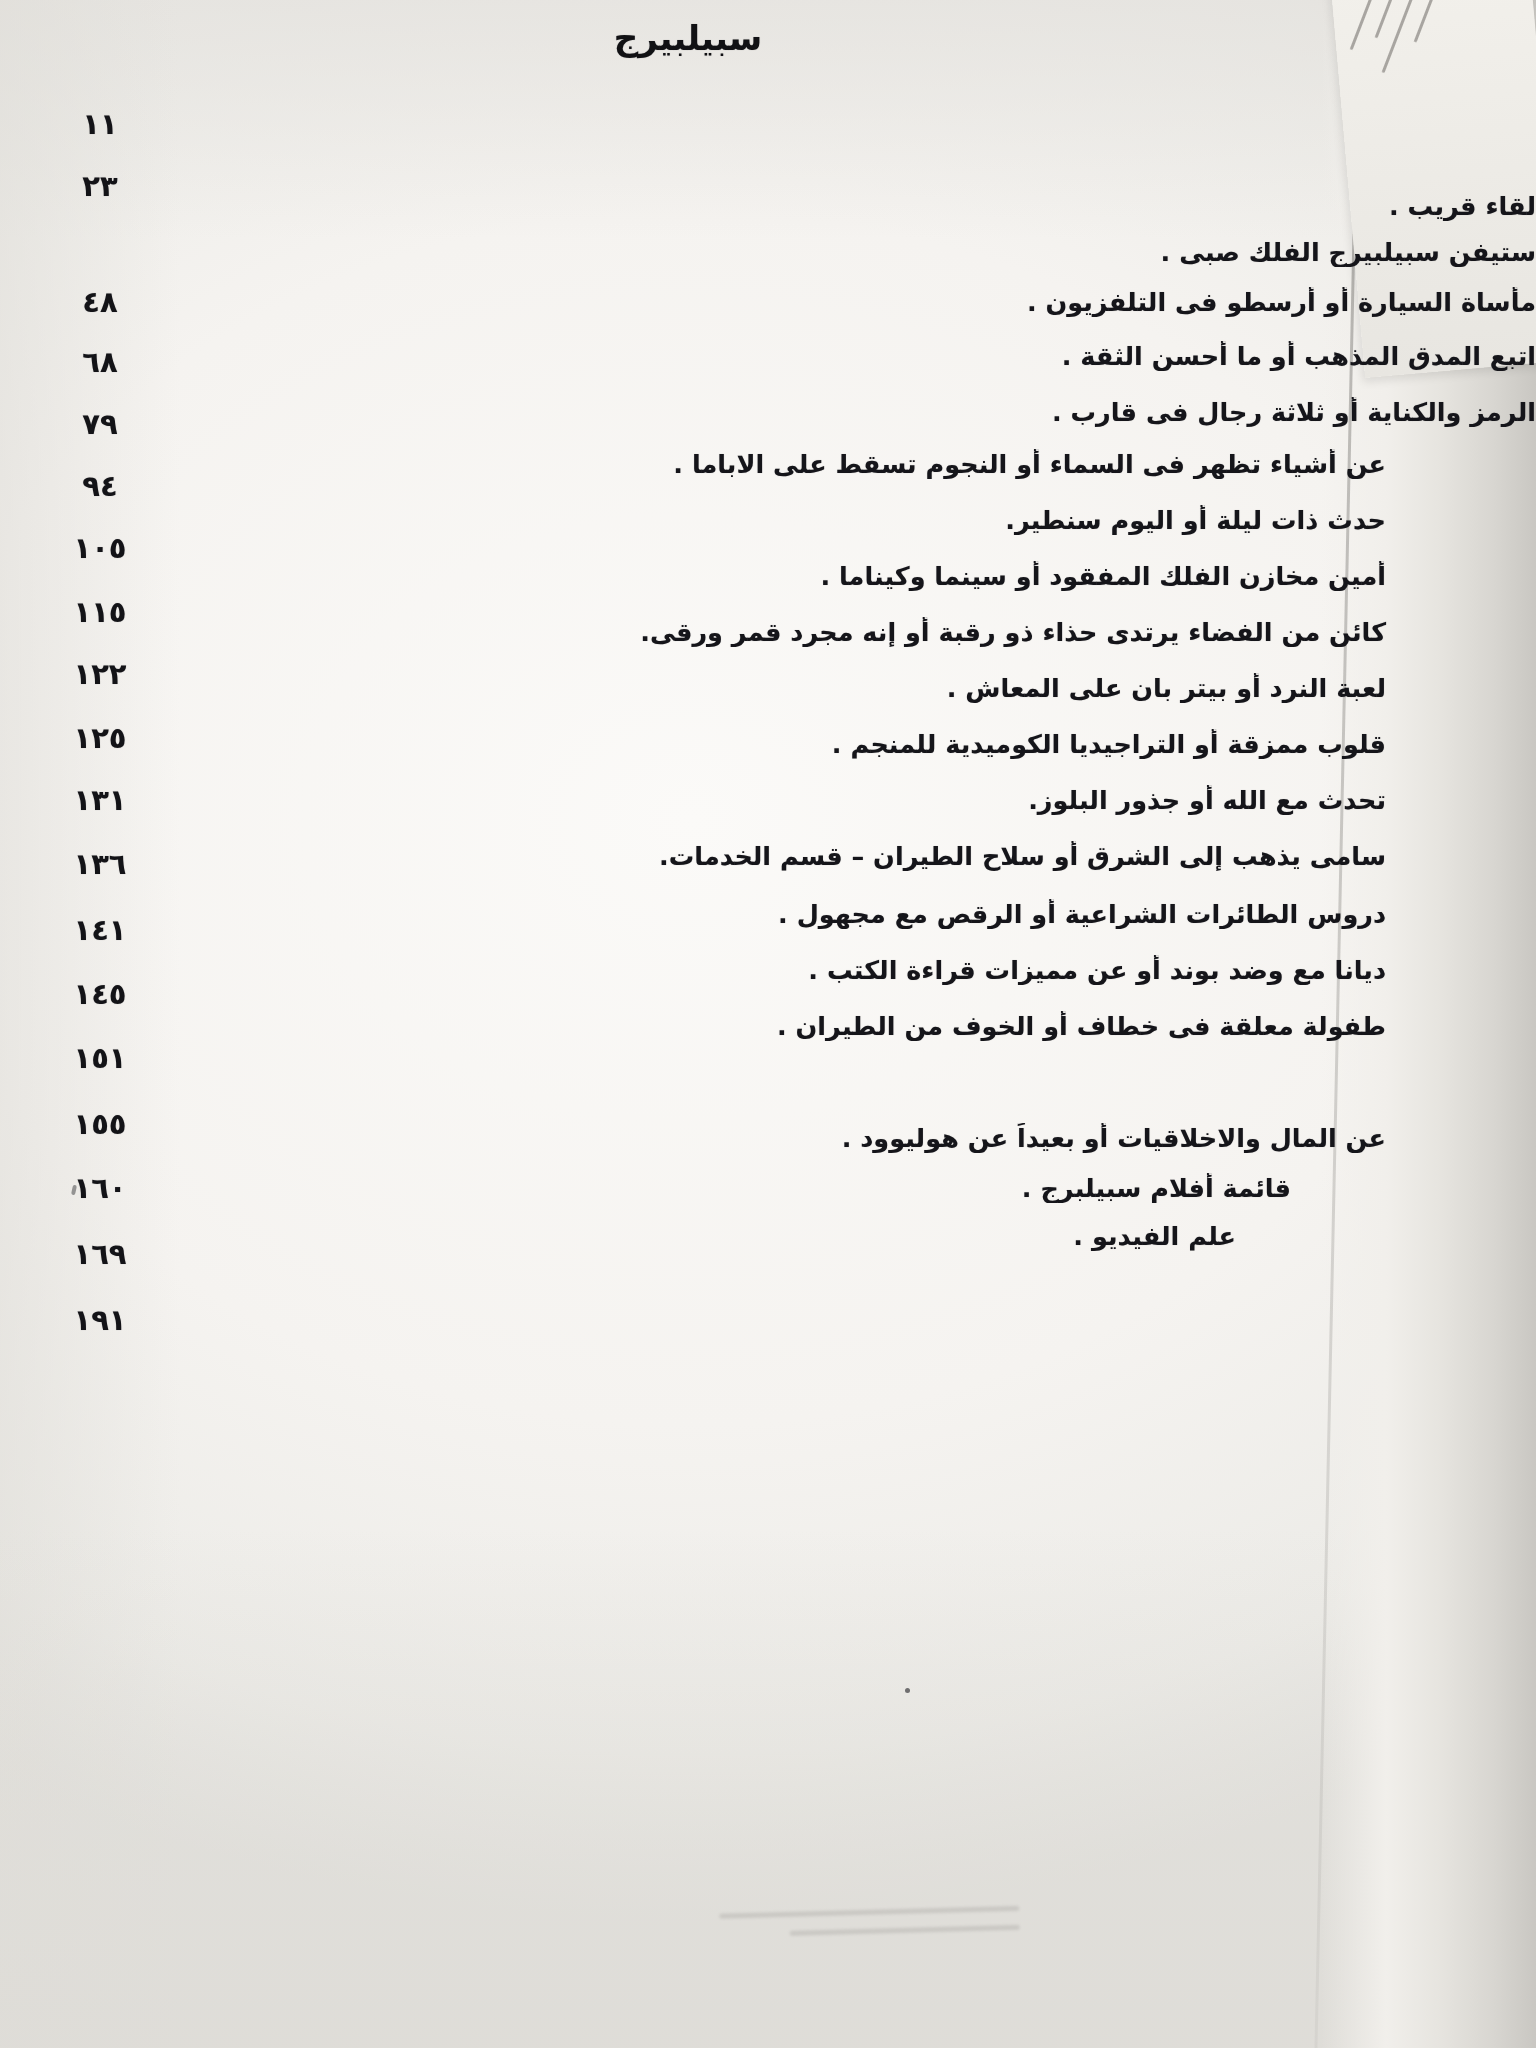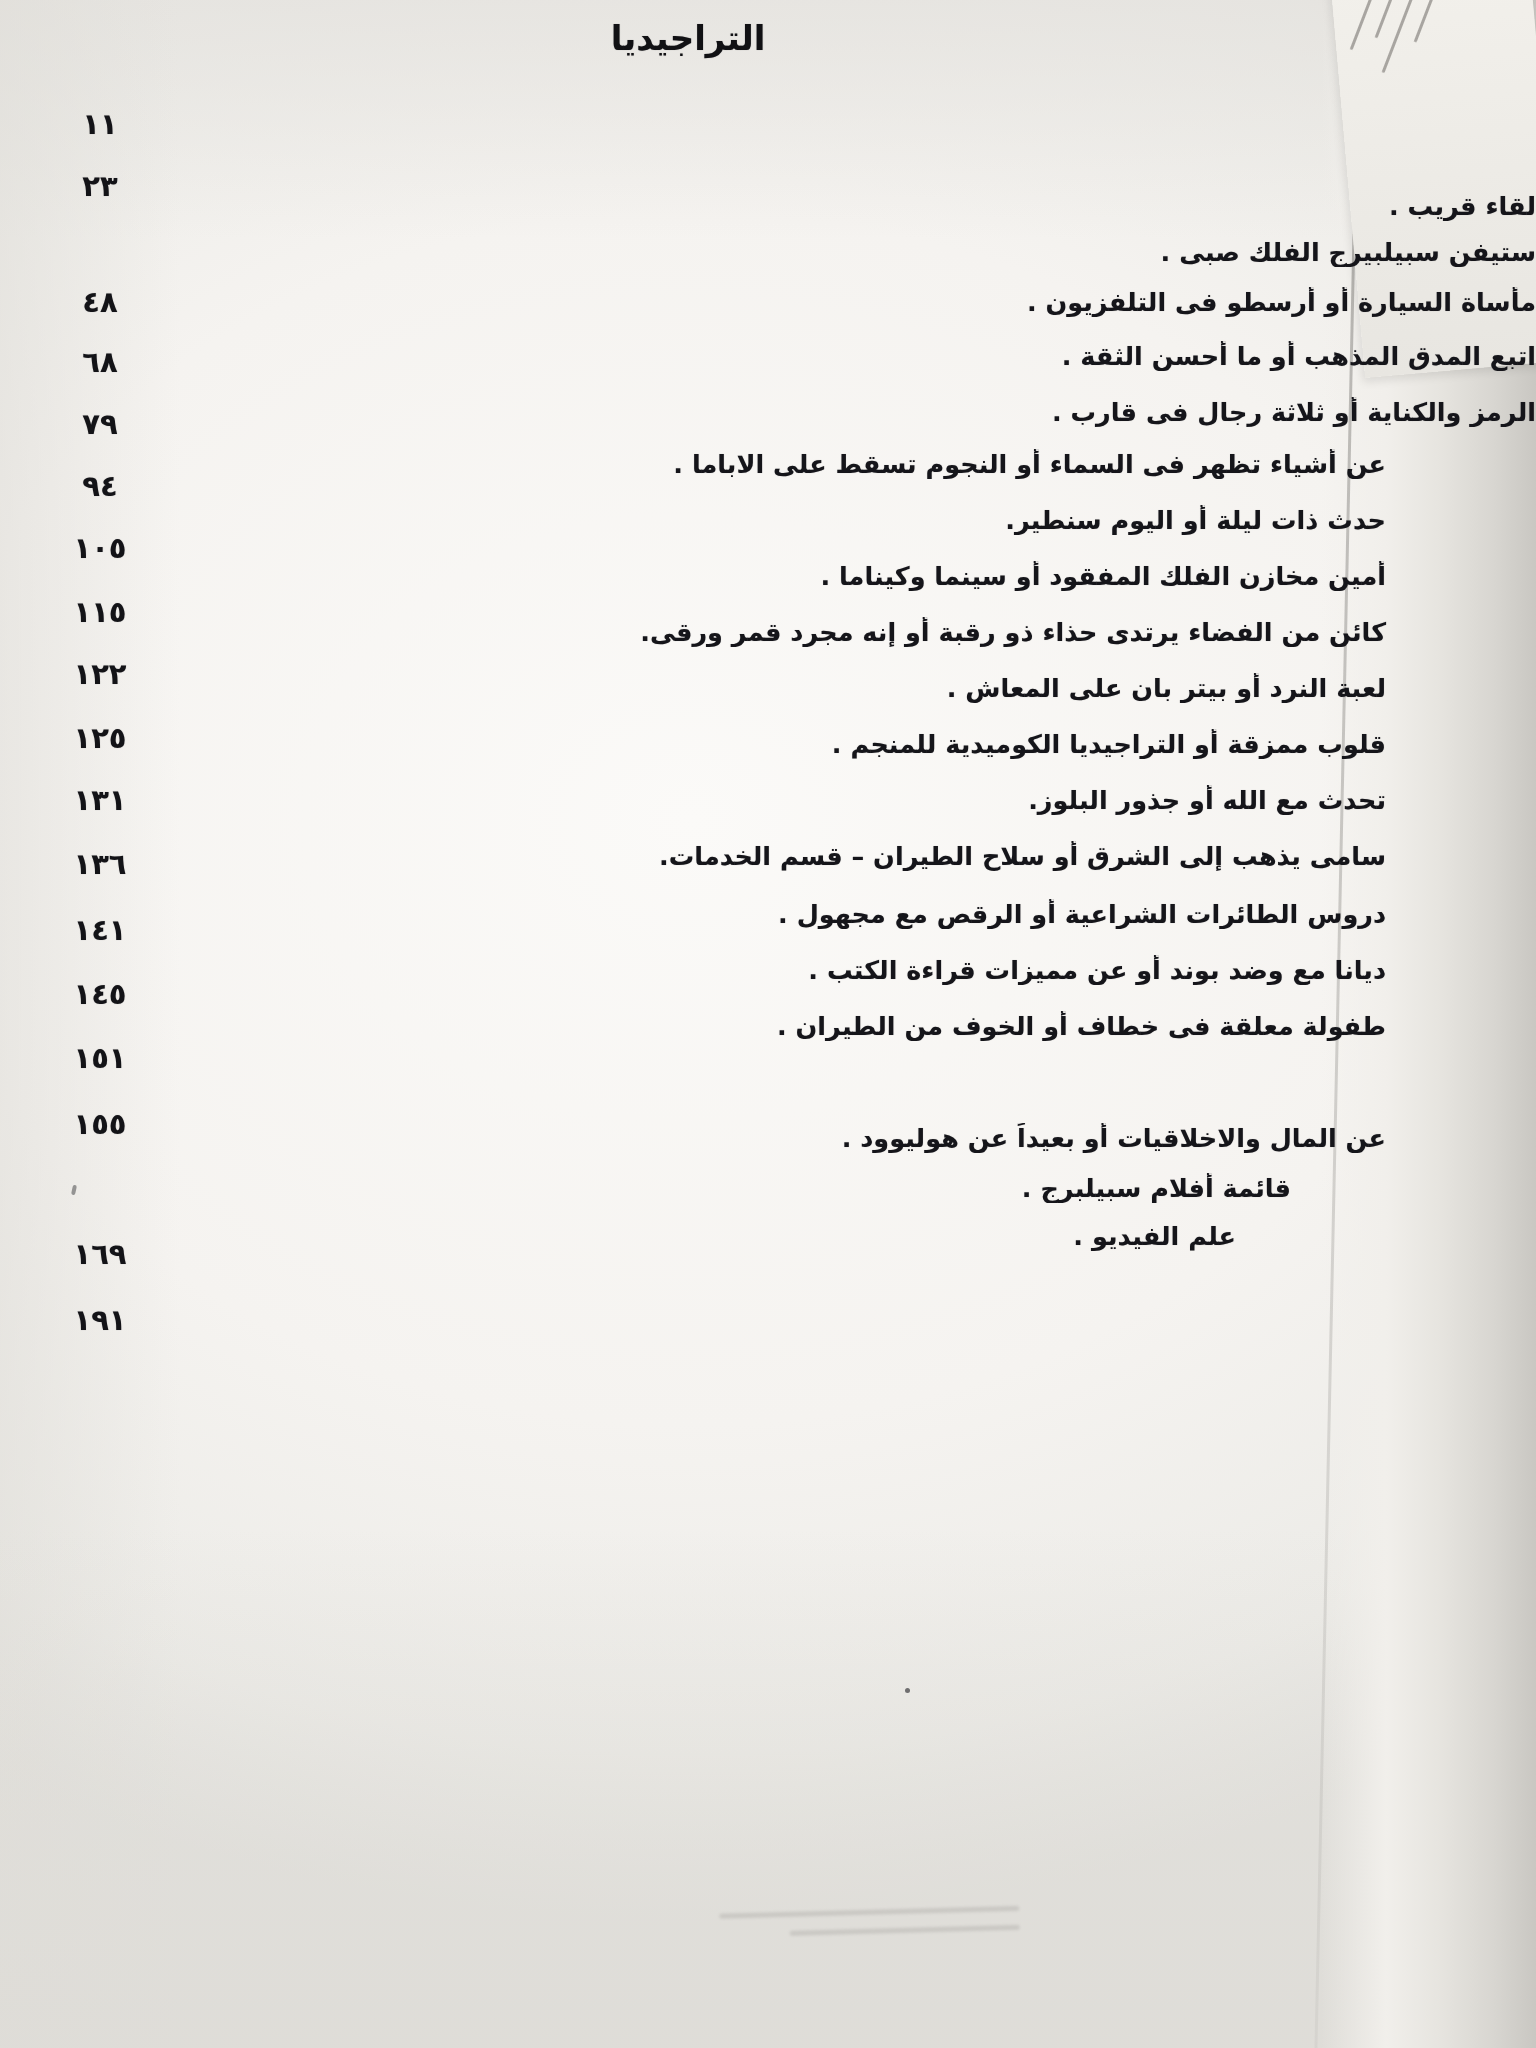--- a/index.html
+++ b/index.html
@@ -228,21 +228,21 @@
     </div>
   </div>
 
   <div class="showthrough">
     <div class="st-line" style="width:300px"></div>
     <div class="st-line" style="width:230px"></div>
   </div>
 
   <div id="content">
 
-    <div class="toc-title">التراجيديا</div>
+    <div class="toc-title">سبيلبيرج</div>
 
     <div class="toc-rows">
 
       <div class="toc-row" style="top:0px">
         <div class="page-num">١١</div>
         <div class="entry-text" style="top:0"></div>
       </div>
 
       <div class="toc-row" style="top:62px">
         <div class="page-num">٢٣</div>
@@ -346,20 +346,23 @@
         <div class="entry-text shift">ديانا مع وضد بوند أو عن مميزات قراءة الكتب .</div>
       </div>
 
       <div class="toc-row" style="top:1000px">
         <div class="page-num">١٥٥</div>
       </div>
       <div class="toc-row" style="top:902px">
         <div class="entry-text shift">طفولة معلقة فى خطاف أو الخوف من الطيران .</div>
       </div>
 
+      <div class="toc-row" style="top:1064px">
+        <div class="page-num">١٦٠</div>
+      </div>
 
       <div class="toc-row" style="top:1130px">
         <div class="page-num">١٦٩</div>
       </div>
       <div class="toc-row" style="top:1014px">
         <div class="entry-text shift">عن المال والاخلاقيات أو بعيداً عن هوليوود .</div>
       </div>
 
       <div class="toc-row" style="top:1196px">
         <div class="page-num">١٩١</div>

